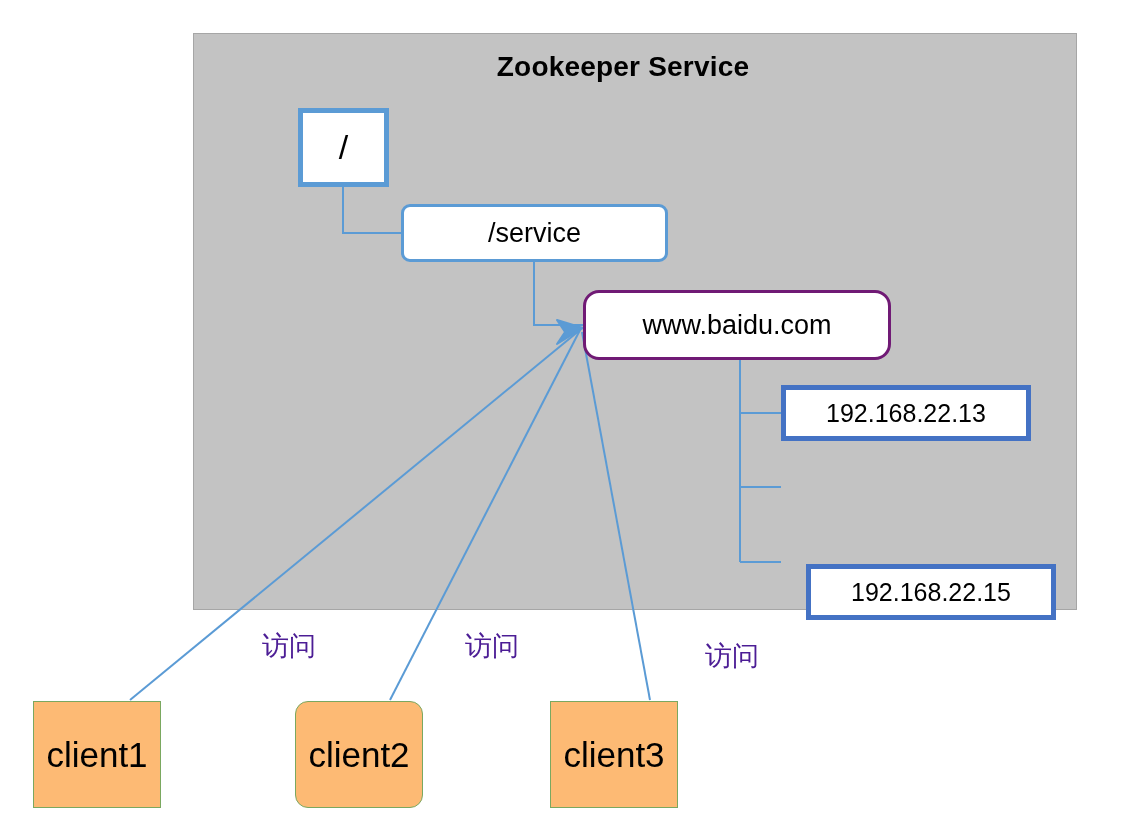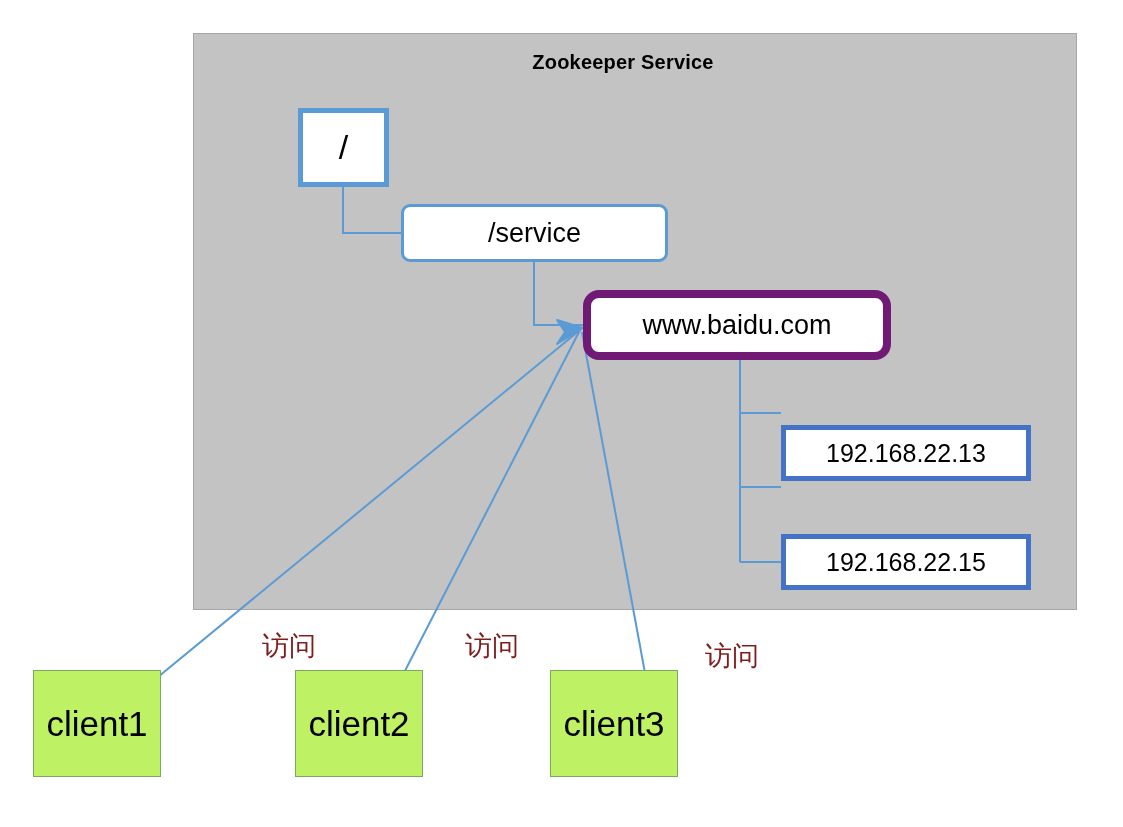--- a/index.html
+++ b/index.html
@@ -34,21 +34,21 @@
     background: #c3c3c3;
     border: 1px solid #a6a6a6;
     box-sizing: border-box;
   }
   .zk-title {
     position: absolute;
     left: 193px;
     top: 51px;
     width: 860px;
     text-align: center;
-    font-size: 20px;
+    font-size: 28px;
     font-weight: bold;
     color: #000000;
     letter-spacing: 0.2px;
   }
   .node {
     position: absolute;
     background: #ffffff;
     display: flex;
     align-items: center;
     box-sizing: border-box;
@@ -71,57 +71,57 @@
     border: 3px solid #5b9bd5;
     border-radius: 9px;
     justify-content: center;
     font-size: 27px;
   }
   .node-domain {
     left: 583px;
     top: 290px;
     width: 308px;
     height: 70px;
-    border: 8px solid #701a75;
+    border: 3px solid #701a75;
     border-radius: 16px;
     justify-content: center;
     font-size: 27px;
   }
   .node-ip {
     left: 781px;
     width: 250px;
     height: 56px;
     border: 5px solid #4472c4;
     justify-content: center;
     font-size: 25px;
   }
-  .ip-1 { top: 385px; margin-top: 40px; }
+  .ip-1 { top: 385px; }
   .ip-2 { top: 459px; }
-  .ip-3 { top: 534px; }
+  .ip-3 { top: 564px; margin-left: 25px; }
   .client {
     position: absolute;
-    top: 670px;
+    top: 701px;
     width: 128px;
     height: 107px;
-    background: #bef264;
+    background: #fdba74;
     border: 1px solid #7aa860;
     box-sizing: border-box;
     display: flex;
     align-items: center;
     justify-content: center;
     font-size: 35px;
     color: #000000;
   }
   .client-1 { left: 33px; }
-  .client-2 { left: 295px; }
+  .client-2 { left: 295px; border-radius: 13px; }
   .client-3 { left: 550px; text-align: center; }
   .access-label {
     position: absolute;
     font-size: 27px;
-    color: #7f1d1d;
+    color: #4c1d95;
     white-space: nowrap;
   }
   .access-1 { left: 262px; top: 628px; }
   .access-2 { left: 465px; top: 628px; }
   .access-3 { left: 705px; top: 638px; }
 </style>
 </head>
 <body>
 
 <div id="canvas">

